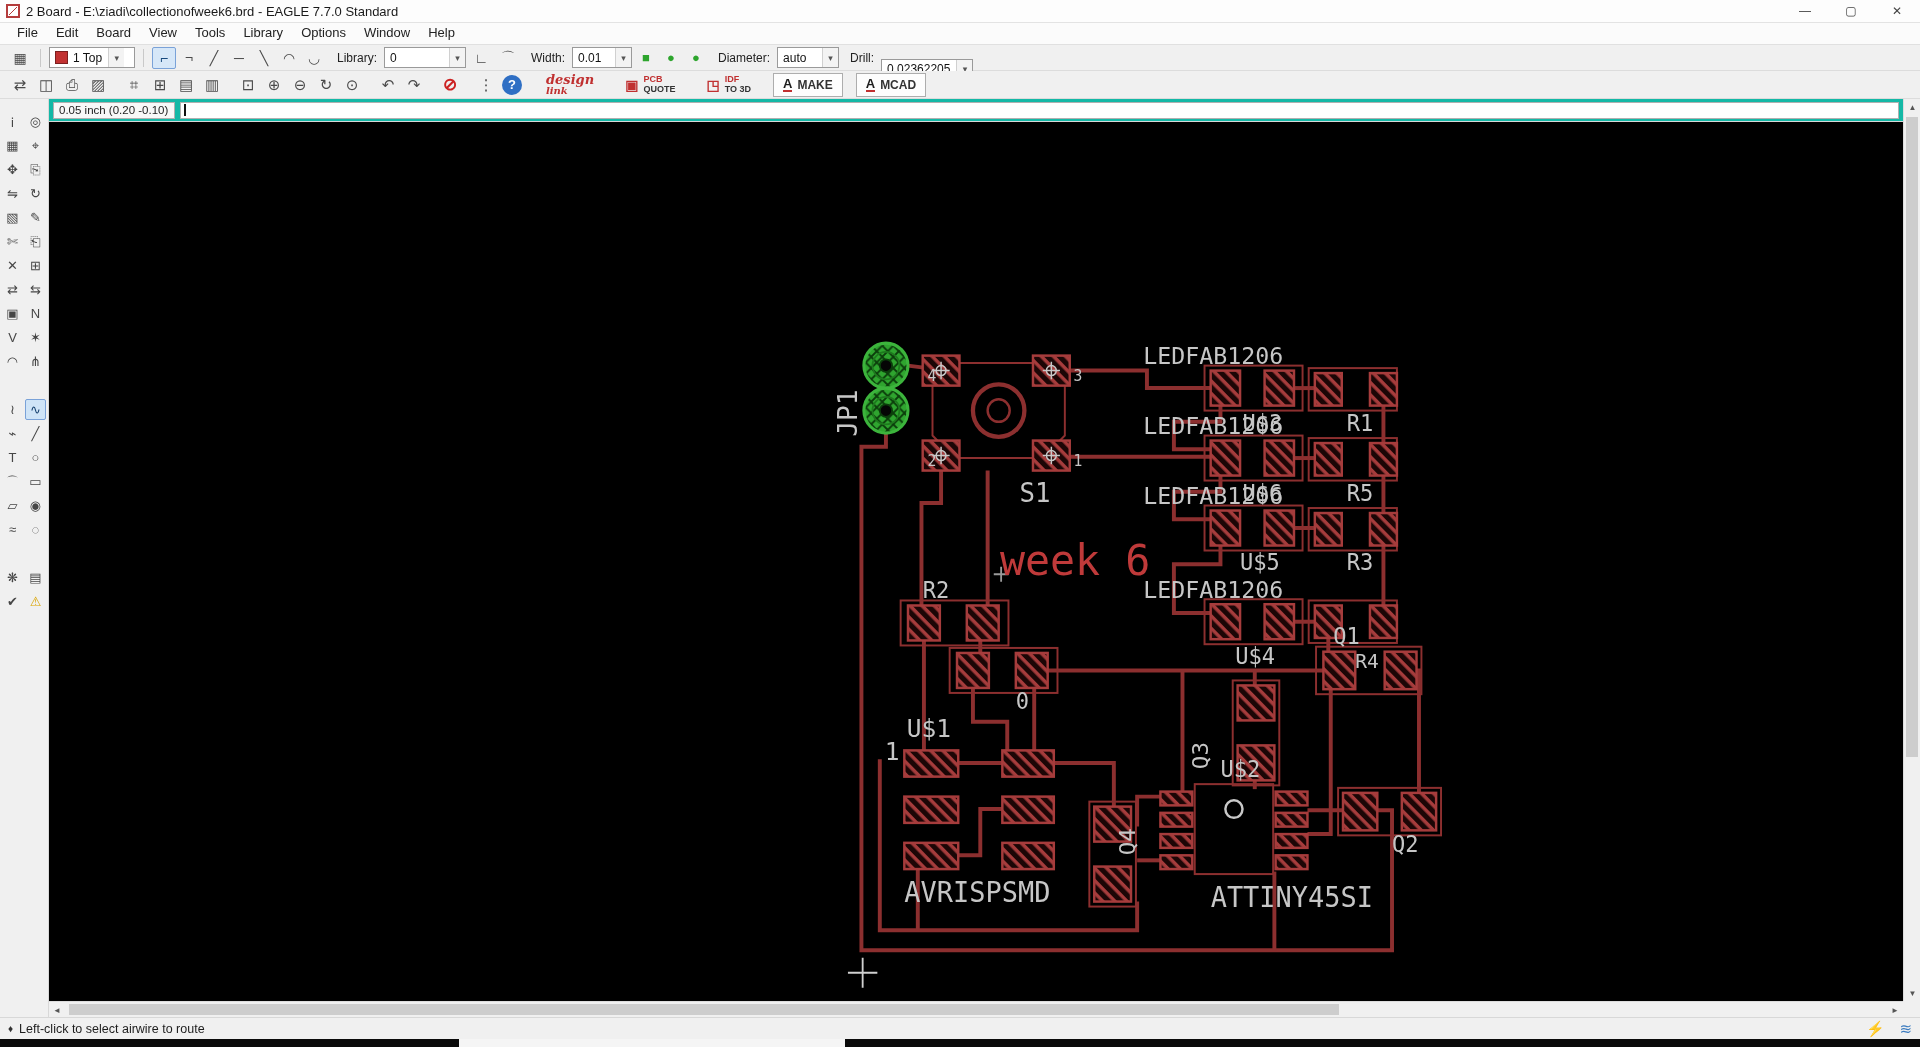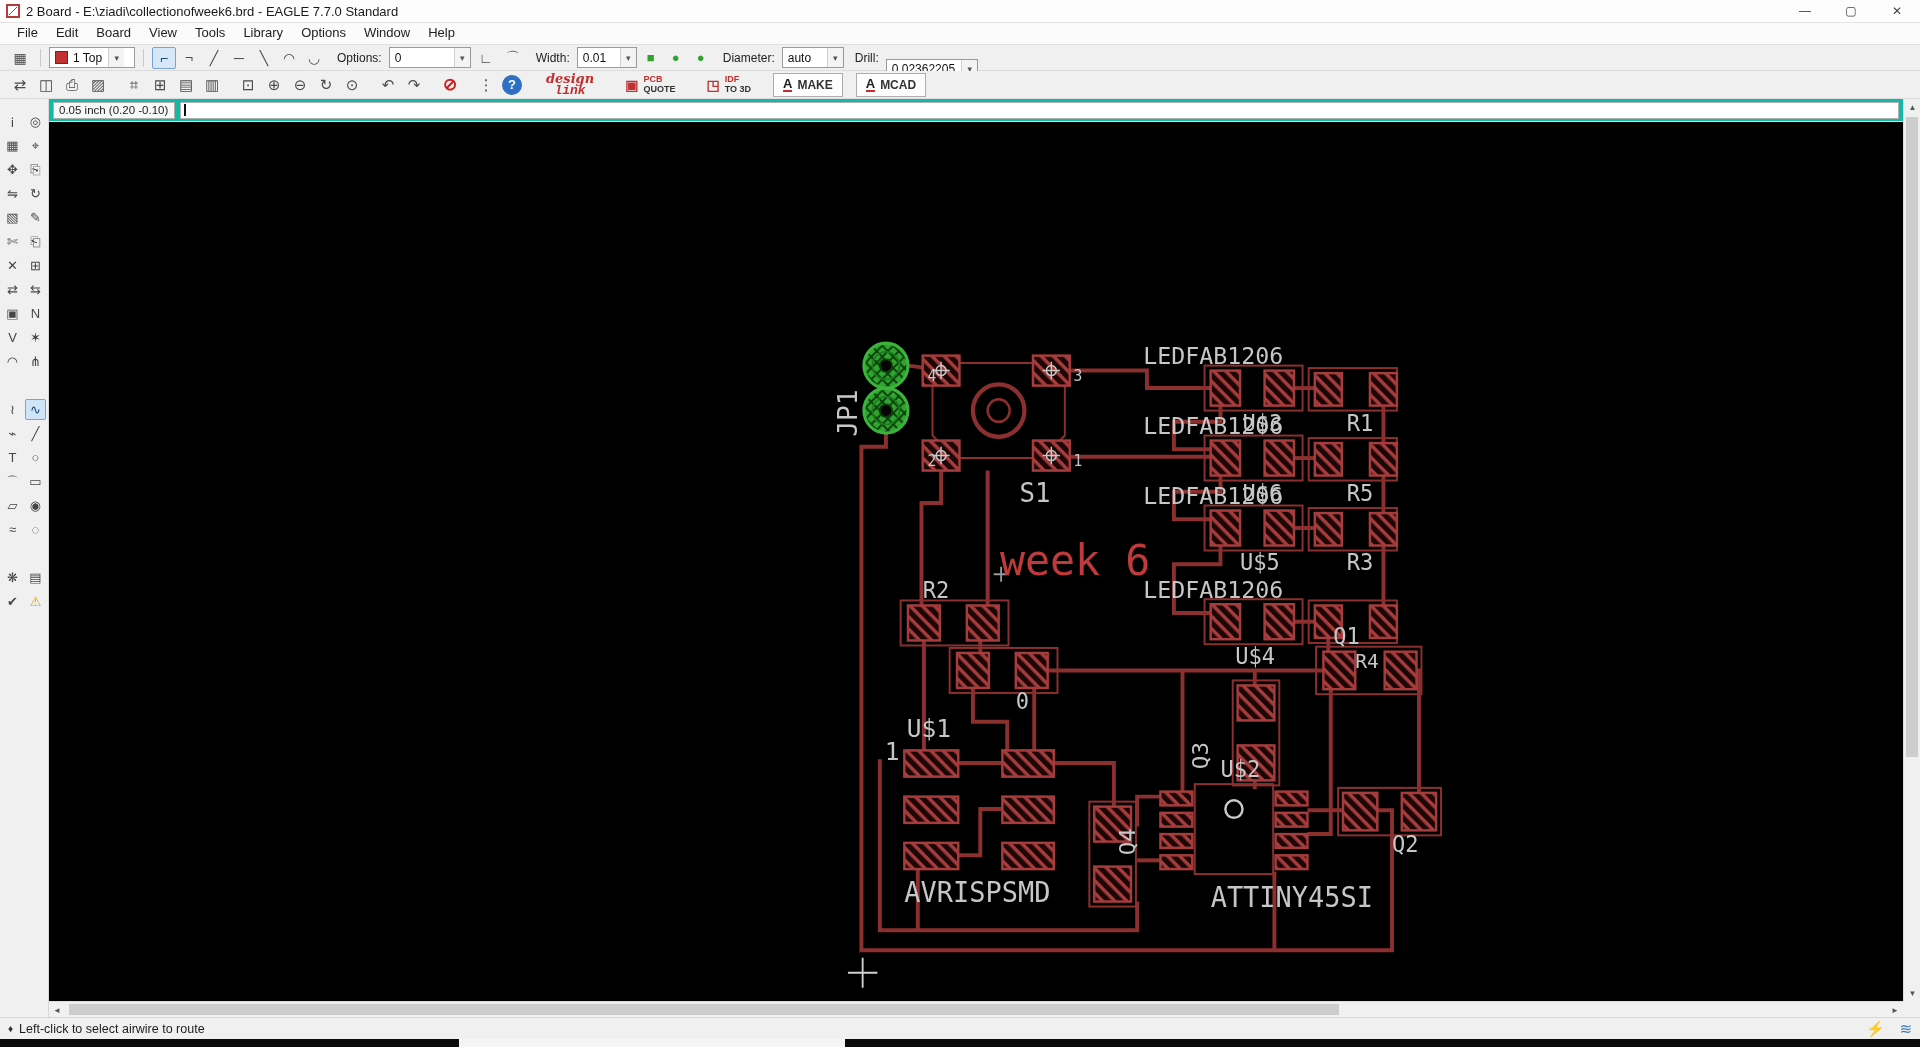--- a/index.html
+++ b/index.html
@@ -45,21 +45,21 @@
   .act-btn.stop{color:#cc2222;font-weight:bold;font-size:17px;}
   .act-btn.help{color:#fff;background:#2f6fc4;border-radius:50%;width:20px;height:20px;
     font-size:13px;font-weight:bold;margin:0 2px;}
   .brand-btn{height:24px;display:flex;align-items:center;gap:5px;border:1px solid #adadad;
     background:#fdfdfd;padding:0 9px;margin-left:10px;font-size:12px;font-weight:bold;color:#333;flex:0 0 auto;}
   .brand-flat{border:none;background:transparent;}
   .two-line{display:flex;flex-direction:column;align-items:flex-start;line-height:1.05;
     font-size:9px;font-weight:bold;color:#333;}
   .two-line .r1{color:#c03030;}
   .script{font-family:"DejaVu Serif",serif;font-style:italic;color:#c03030;font-size:13px;line-height:0.9;}
-  .script small{display:block;font-size:13px;text-align:center;font-family:Liberation Mono, monospace;}
+  .script small{display:block;font-size:10px;}
   .adsk{color:#1b1b1b;font-weight:bold;font-size:13px;border-bottom:2px solid #c03030;line-height:1;}
 
   
   .commandbar{position:absolute;left:49px;top:99px;width:1854px;height:23px;background:#14b8a6;
     border-bottom:1px solid #d8d8d8;display:flex;align-items:center;gap:5px;padding:0 4px;}
   .coordbox{height:17px;min-width:122px;border:1px solid #b0b0b0;background:#f8f8f8;
     font-size:11.5px;color:#222;display:flex;align-items:center;padding:0 5px;white-space:nowrap;}
   .cmdinput{flex:1;height:17px;background:#fff;border:1px solid #b0b0b0;display:flex;align-items:center;padding-left:3px;}
   .caret{width:1.5px;height:12px;background:#111;}
 
@@ -138,21 +138,21 @@
     <div class="sep"></div>
     <div style="display:flex;gap:1px;">
         <div class="mini-btn active">⌐</div>
         <div class="mini-btn">¬</div>
         <div class="mini-btn">╱</div>
         <div class="mini-btn">─</div>
         <div class="mini-btn">╲</div>
         <div class="mini-btn">◠</div>
         <div class="mini-btn">◡</div>
       </div>
-    <span class="lbl">Options:</span>
+    <span class="lbl">Library:</span>
     <div class="combo" style="min-width:82px;">
       <span class="val" style="flex:1">0</span>
       <span class="arrow">▾</span>
     </div>
     <div class="mini-btn">∟</div>
     <div class="mini-btn">⌒</div>
     <span class="lbl">Width:</span>
     <div class="combo" style="min-width:60px;">
       <span class="val" style="flex:1">0.01</span>
       <span class="arrow">▾</span>

